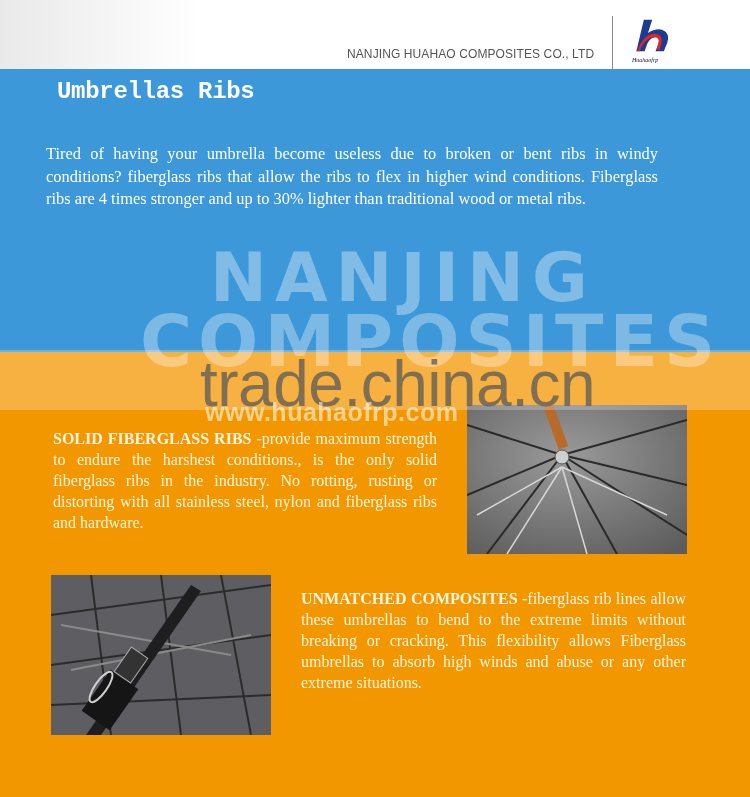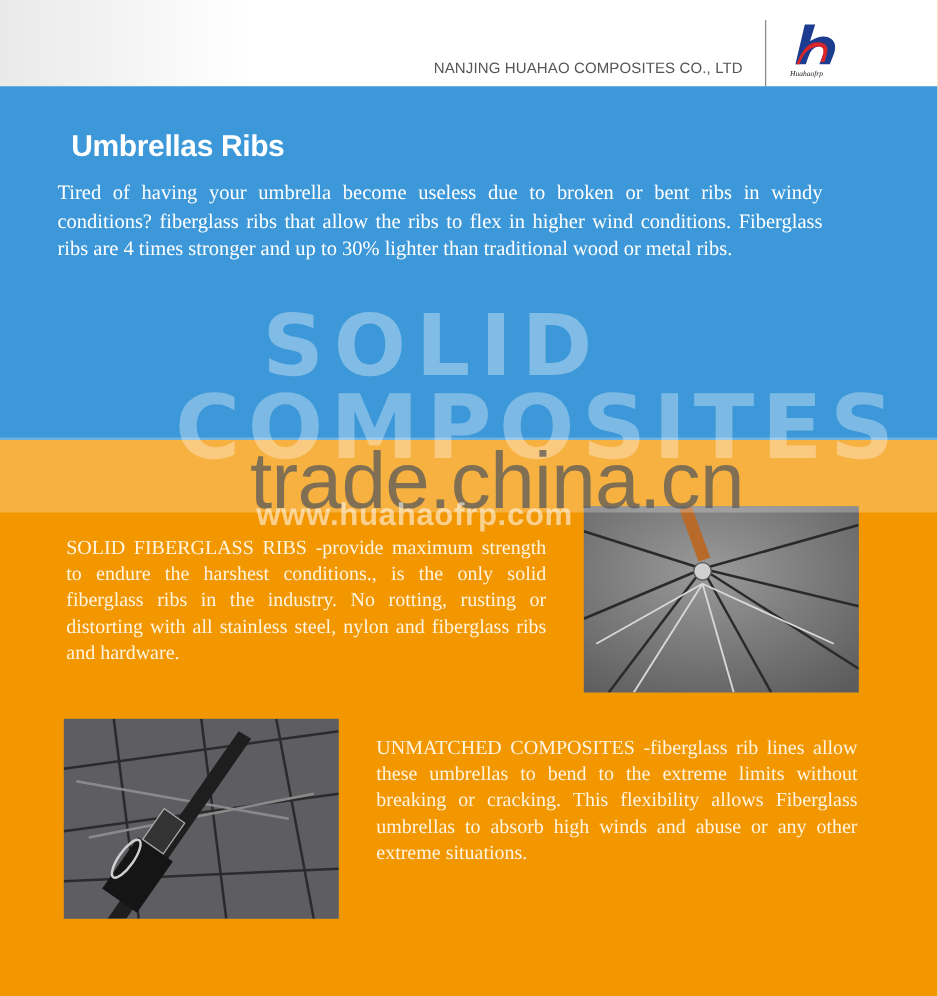--- a/index.html
+++ b/index.html
@@ -25,22 +25,22 @@
     }
 
     .blue-section {
       position: absolute; left: 0; top: 69px; width: 750px; height: 283px; background: #3c98d8;
     }
     .orange-section {
       position: absolute; left: 0; top: 352px; width: 750px; height: 445px; background: #f39701;
     }
 
     .title {
-      position: absolute; left: 57px; top: 104px;
-      font-family: Liberation Sans, sans-serif; font-weight: bold; font-size: 24px; color: #ffffff;
+      position: absolute; left: 57px; top: 78px;
+      font-family: Liberation Mono, monospace; font-weight: bold; font-size: 24px; color: #ffffff;
       letter-spacing: -0.3px;
     }
     .para {
       position: absolute; left: 46px; width: 612px;
       font-family: "Liberation Serif", serif; font-size: 16.4px; line-height: 22.5px;
       color: #ffffff; text-align: justify;
     }
     .para1 { top: 143px; }
     .para2 { top: 256px; line-height: 22px; }
     .para2 .q { display: block; text-align: left; }
@@ -74,21 +74,21 @@
       font-weight: bold; font-size: 25px; color: rgba(255,255,255,0.55); white-space: nowrap;
       letter-spacing: 0.5px;
     }
 
     .feature-text {
       position: absolute; font-family: "Liberation Serif", serif; font-size: 16px;
       line-height: 21px; color: #fff4dd; text-align: justify;
     }
     .feature-1 { left: 53px; top: 428px; width: 384px; }
     .feature-2 { left: 301px; top: 588px; width: 385px; }
-    .feature-text b { font-weight: normal; }
+    .feature-text b { font-weight: bold; }
 
     .photo {
       position: absolute; overflow: hidden; background: #6b6b6b;
     }
     .photo-1 { left: 467px; top: 405px; width: 220px; height: 149px; }
     .photo-2 { left: 51px; top: 575px; width: 220px; height: 160px; }
     .photo svg { width: 100%; height: 100%; display: block; }
   </style>
 </head>
 <body>
@@ -101,21 +101,21 @@
       <path d="M14 2 L24 2 L19 18 Q28 12 36 14 Q46 18 42 30 L38 40 L28 40 L32 30 Q34 22 27 23 Q20 24 17 34 L15 40 L5 40 Z" fill="#1b3c8f"></path>
       <path d="M9 40 Q14 24 27 23 Q34 23 31 32 L29 38 L33 38 L35 31 Q38 20 28 19 Q14 18 6 40 Z" fill="#d9262b"></path>
     </svg>
   </div>
   <span class="logo-tagline">Huahaofrp</span>
 </div>
 
 <div class="blue-section"></div>
 <div class="orange-section"></div>
 
-<div class="wm-huahao">SOLID</div>
+<div class="wm-huahao">NANJING</div>
 <div class="wm-composites">COMPOSITES</div>
 
 <h1 class="title">Umbrellas Ribs</h1>
 <p class="para para1">Tired of having your umbrella become useless due to broken or bent ribs in windy conditions? fiberglass ribs that allow the ribs to flex in higher wind conditions. Fiberglass ribs are 4 times stronger and up to 30% lighter than traditional wood or metal ribs.</p>
 <p class="para para2">
 </p>
 
 <div class="photo photo-1">
   <svg viewBox="0 0 220 149" preserveAspectRatio="none">
     <defs>

